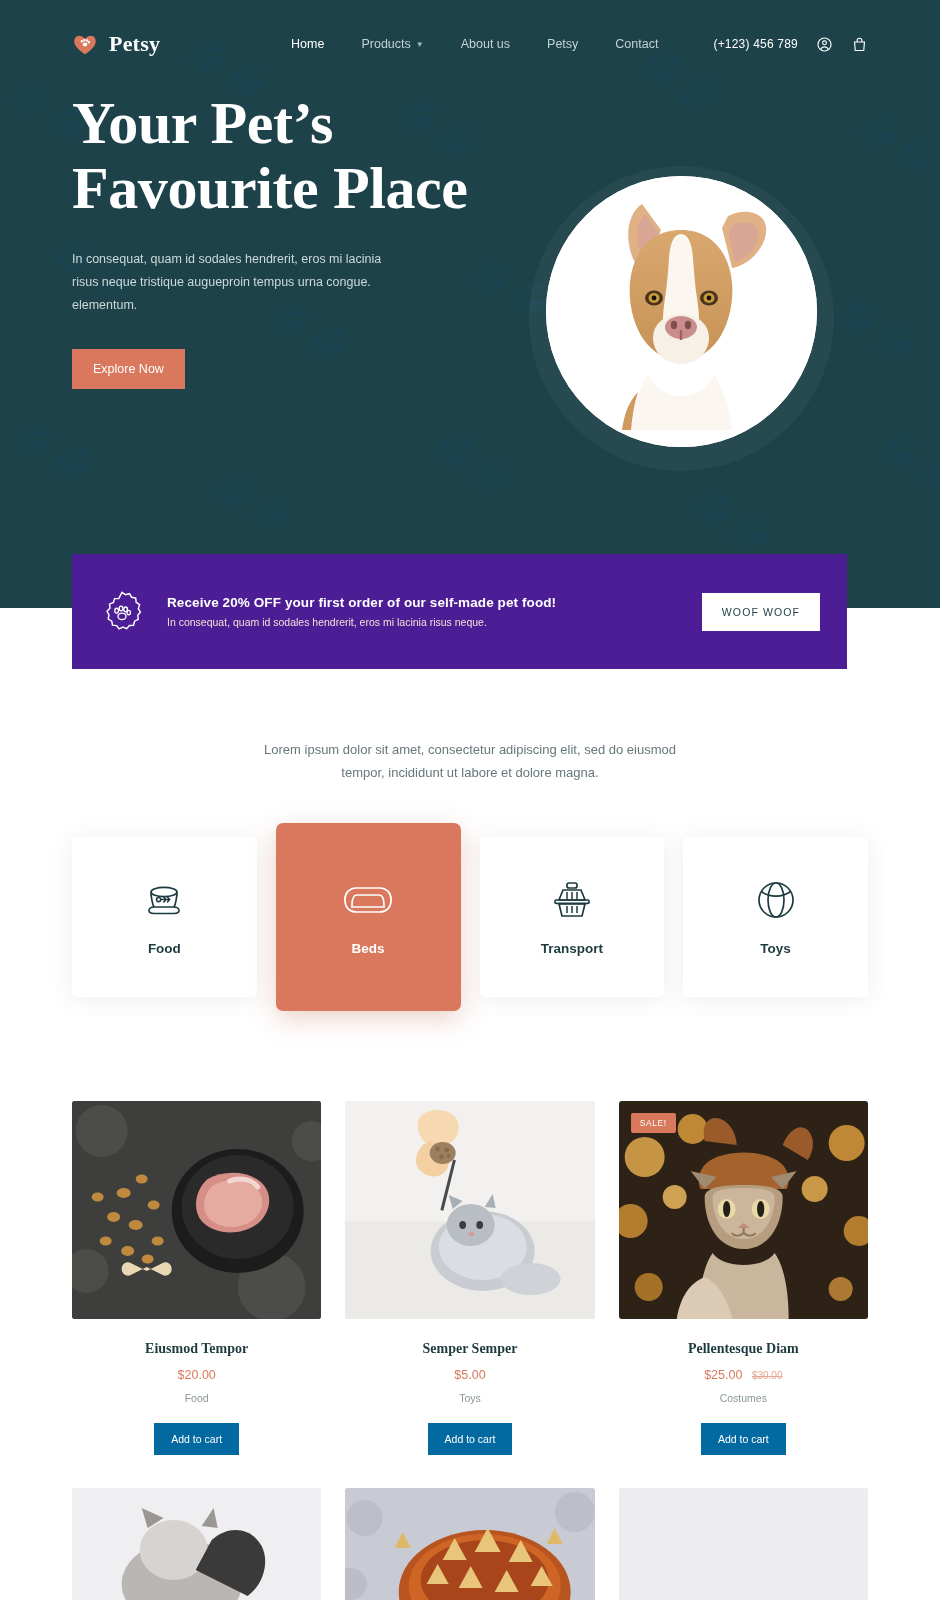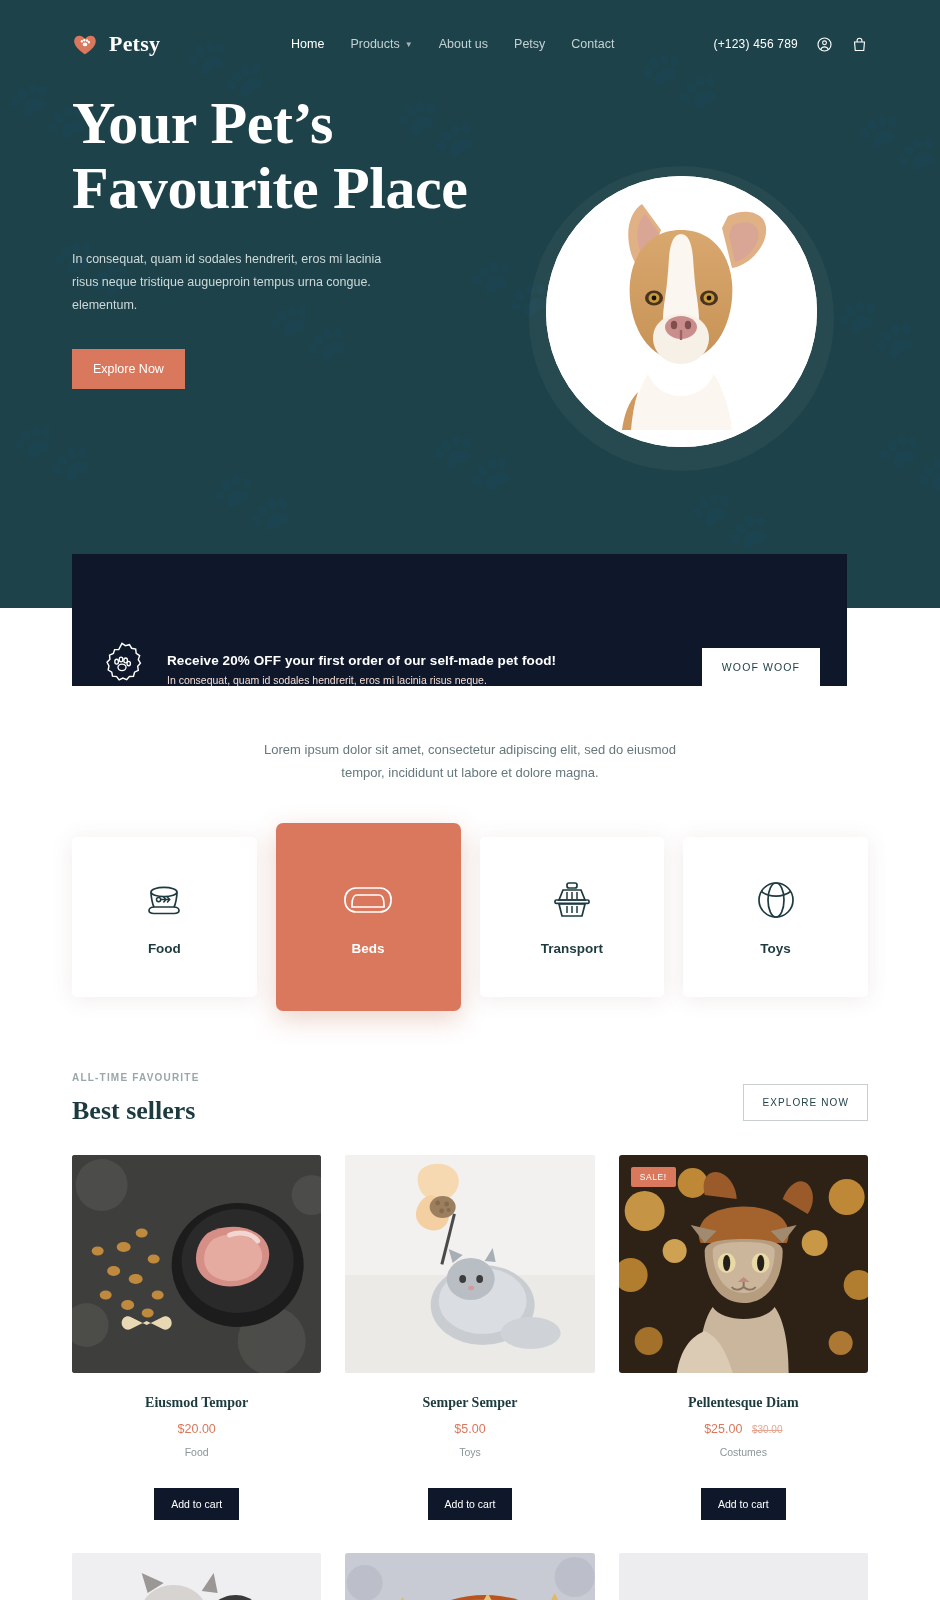--- a/index.html
+++ b/index.html
@@ -31,21 +31,21 @@
     position:relative; z-index:5;
     height:72px; display:flex; align-items:center;
     padding:16px 72px 0 72px;
   }
   .brand { display:flex; align-items:center; gap:11px; }
   .heart-logo { width:26px; height:26px; position:relative; }
   .brand-name {
     font-family:"Liberation Serif", serif;
     font-weight:700; font-size:22px; color:#fff; letter-spacing:.2px;
   }
-  .mainnav { display:flex; align-items:center; gap:26px; margin-left:131px; }
+  .mainnav { display:flex; align-items:center; gap:37px; margin-left:131px; }
   .navlink {
     font-size:12.5px; color:#c4d2d4; text-decoration:none;
     display:flex; align-items:center; gap:5px;
   }
   .navlink.active { color:#ffffff; }
   .caret { font-size:8px; opacity:.8; }
   .topright { margin-left:auto; display:flex; align-items:center; gap:18px; }
   .phone { font-size:12px; color:#ffffff; letter-spacing:.2px; }
   .ic { width:17px; height:17px; display:block; }
 
@@ -81,22 +81,22 @@
   .dog-circle {
     position:absolute; z-index:4;
     left:546px; top:176px; width:271px; height:271px; border-radius:50%;
     background:#ffffff; overflow:hidden;
   }
   .dog-svg { position:absolute; left:0; top:0; width:271px; height:271px; }
 
   
   .promo-outer { position:relative; height:0; z-index:6; }
   .promo {
-    position:absolute; left:72px; top:-54px; width:775px; height:132px;
-    background:#0f172a; display:flex; align-items:flex-end; padding:0 27px;
+    position:absolute; left:72px; top:-54px; width:775px; height:115px;
+    background:#4c1d95; display:flex; align-items:center; padding:0 27px;
   }
   .seal { width:46px; height:46px; flex:0 0 46px; }
   .promo-text { margin-left:22px; }
   .promo-head { font-size:13.5px; font-weight:700; color:#fff; letter-spacing:.1px; }
   .promo-sub { margin-top:6px; font-size:10.5px; color:#f6dfd6; }
   .btn-woof {
     margin-left:auto; background:#fff; color:#24444a; border:0;
     font-size:10.5px; letter-spacing:1.1px; padding:13px 20px; cursor:pointer;
     font-family:inherit;
   }
@@ -167,21 +167,21 @@
     margin-top:22px;
     font-family:"Liberation Serif", serif;
     font-weight:700; font-size:14px; color:#1d3b3f;
   }
   .prod-price { margin-top:11px; font-size:12.5px; color:#d9785c; }
   .prod-price .old {
     margin-left:6px; font-size:10px; color:#e3a692; text-decoration:line-through;
   }
   .prod-cat { margin-top:10px; font-size:10.5px; color:#8b9698; }
   .btn-cart {
-    margin-top:30px; background:#0f172a; color:#fff; border:0;
+    margin-top:19px; background:#0369a1; color:#fff; border:0;
     font-size:10.5px; padding:10px 17px; cursor:pointer; font-family:inherit;
   }
 
   .prod-grid.second { margin-top:33px; }
   .prod-grid.second .prod-media { height:120px; }
 </style>
 </head>
 <body>
 
 <div class="page">
@@ -382,27 +382,20 @@
             <path d="M4.4 10.5c4 3 9 4.6 14.6 4.6s10.6-1.6 14.6-4.6"></path>
           </svg>
         </span>
         <div class="cat-label">Toys</div>
       </div>
 
     </div>
   </section>
 
   <section class="best">
-    <div class="best-head">
-      <div>
-        <div class="kicker">ALL-TIME FAVOURITE</div>
-        <h2 class="best-title">Best sellers</h2>
-      </div>
-      <button class="btn-outline">EXPLORE NOW</button>
-    </div>
 
     <div class="prod-grid">
 
       <div class="prod-card">
         <div class="prod-media">
           <svg viewBox="0 0 270 218" preserveAspectRatio="xMidYMid slice">
             <rect width="270" height="218" fill="#4a4a48"></rect>
             <rect width="270" height="218" fill="#3e3e3d"></rect>
             <g fill="#5a5a57" opacity=".5">
               <circle cx="40" cy="30" r="26"></circle>

